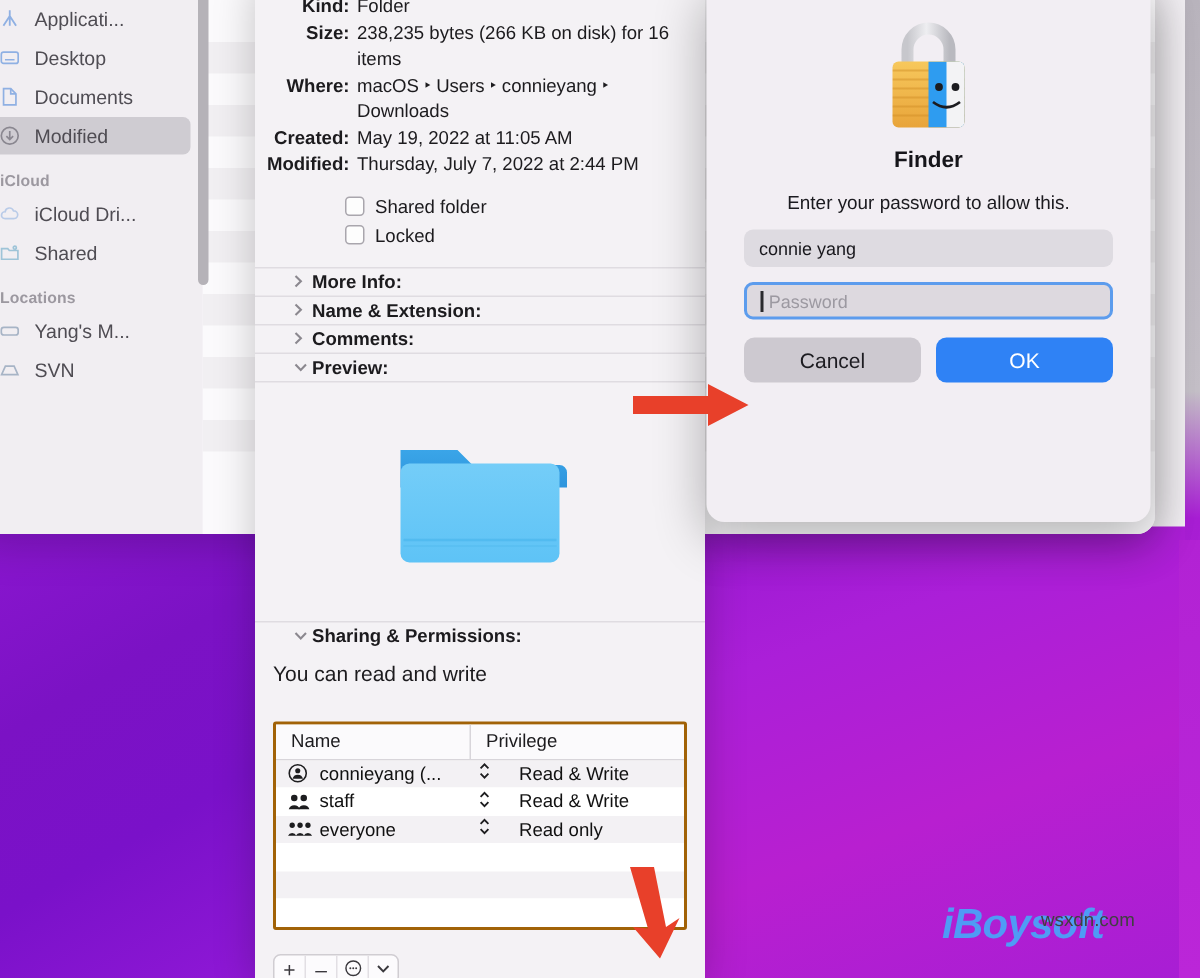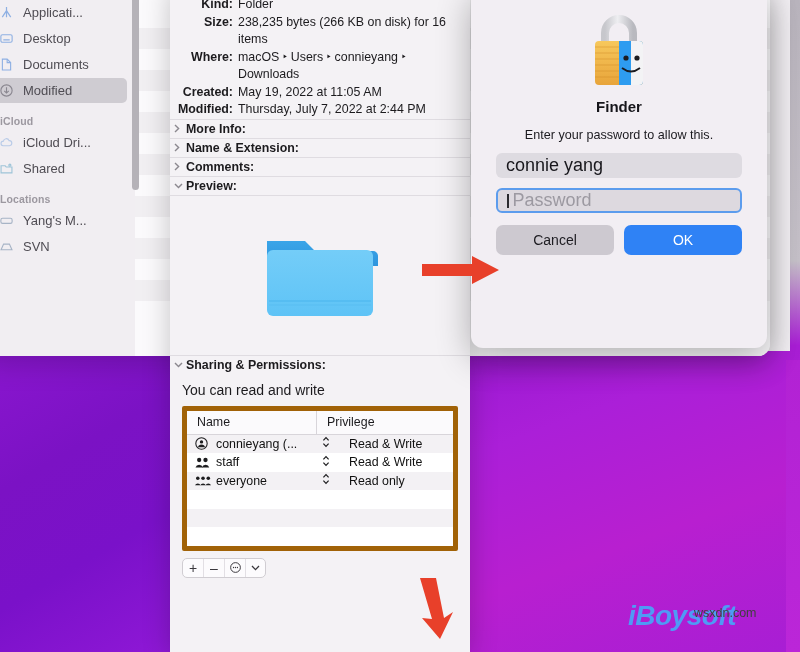--- a/index.html
+++ b/index.html
@@ -144,21 +144,21 @@
     margin-right: 7px;
   }
 
   .disclosure {
     display: flex; align-items: center;
     height: 19px;
     border-top: 1px solid #dfdce1;
     font-size: 12.4px;
     font-weight: bold;
     color: #1c1b1e;
-    padding-left: 4px;
+    padding-left: 26px;
   }
   .tri {
     width: 12px;
     flex: 0 0 12px;
     color: #7d7a81;
     font-size: 9px;
     display: flex; align-items: center;
   }
   .tri svg { display: block; }
 
@@ -168,22 +168,22 @@
     display: flex; align-items: center; justify-content: center;
     background: #f4f2f5;
   }
   .folder-icon { width: 118px; height: 96px; position: relative; }
 
   .perm-head {
     font-size: 14px; color: #1c1b1e;
     padding: 8px 0 8px 12px;
   }
   .perm-table {
-    margin: 0 12px;
-    border: 5px solid #a16207;
+    margin: 16px 12px;
+    border: 2px solid #a16207;
     background: #ffffff;
     border-radius: 2px;
     overflow: hidden;
   }
   .perm-thead {
     display: flex;
     height: 24px;
     background: #fbfafc;
     border-bottom: 1px solid #d8d5da;
     font-size: 12.4px;
@@ -261,21 +261,21 @@
   .dlg-sub {
     font-size: 12.6px; color: #1b1a1f;
     margin-bottom: 11px;
   }
   .field {
     height: 25px;
     background: #dedbe1;
     border-radius: 6px;
     display: flex; align-items: center;
     padding: 0 10px;
-    font-size: 18px;
+    font-size: 12px;
     color: #18171c;
     text-align: left;
     margin-bottom: 10px;
   }
   .field.pwd {
     border: 2.5px solid #5c9ced;
     background: #ddd9df;
     color: #9c99a1;
     position: relative;
     padding-left: 9px;
@@ -453,20 +453,30 @@
       <div class="info-row">
         <div class="info-label">Created:</div>
         <div class="info-value">May 19, 2022 at 11:05 AM</div>
       </div>
       <div class="info-row">
         <div class="info-label">Modified:</div>
         <div class="info-value">Thursday, July 7, 2022 at 2:44 PM</div>
       </div>
     </div>
 
+    <div class="checks">
+      <div class="check-row">
+        <span class="checkbox"></span>
+        <span>Shared folder</span>
+      </div>
+      <div class="check-row">
+        <span class="checkbox"></span>
+        <span>Locked</span>
+      </div>
+    </div>
 
     <div class="disclosure">
       <span class="tri">
         <svg width="6" height="9" viewBox="0 0 6 9" fill="none" stroke="#8b888f" stroke-width="1.4">
             <path d="M1 1 L4.6 4.5 L1 8"></path>
           </svg>
       </span>
       <span>More Info:</span>
     </div>
     <div class="disclosure">

